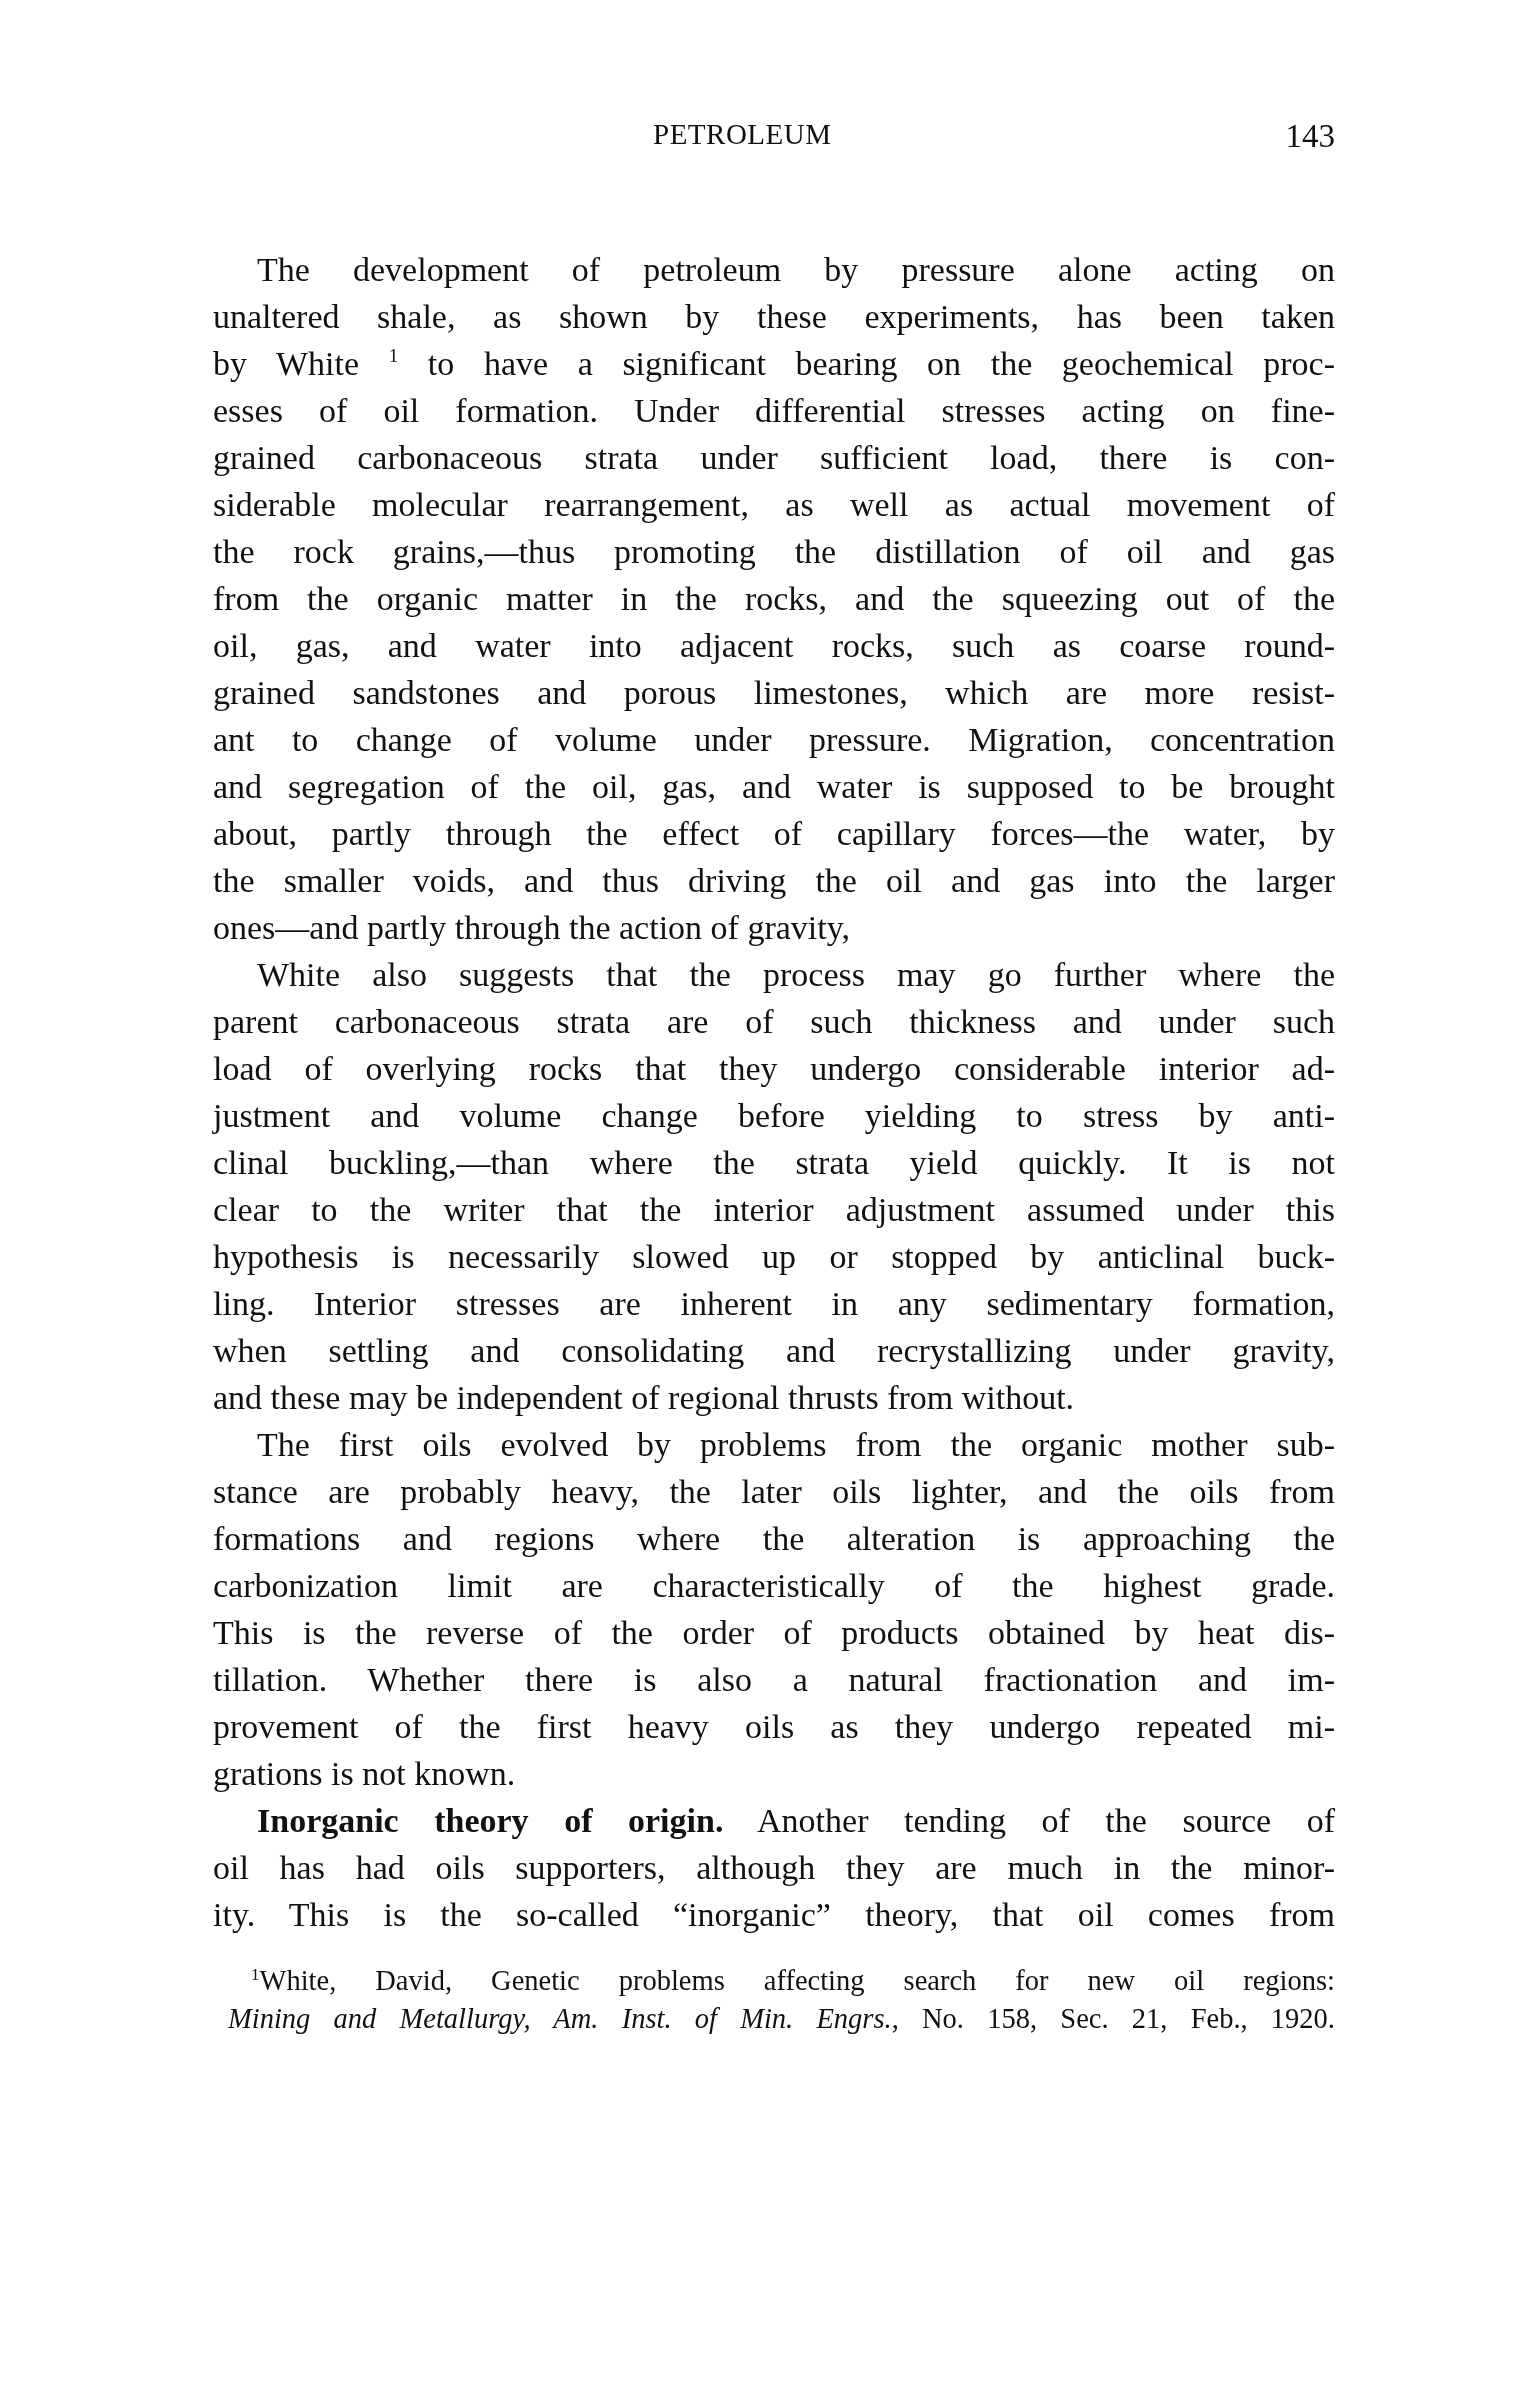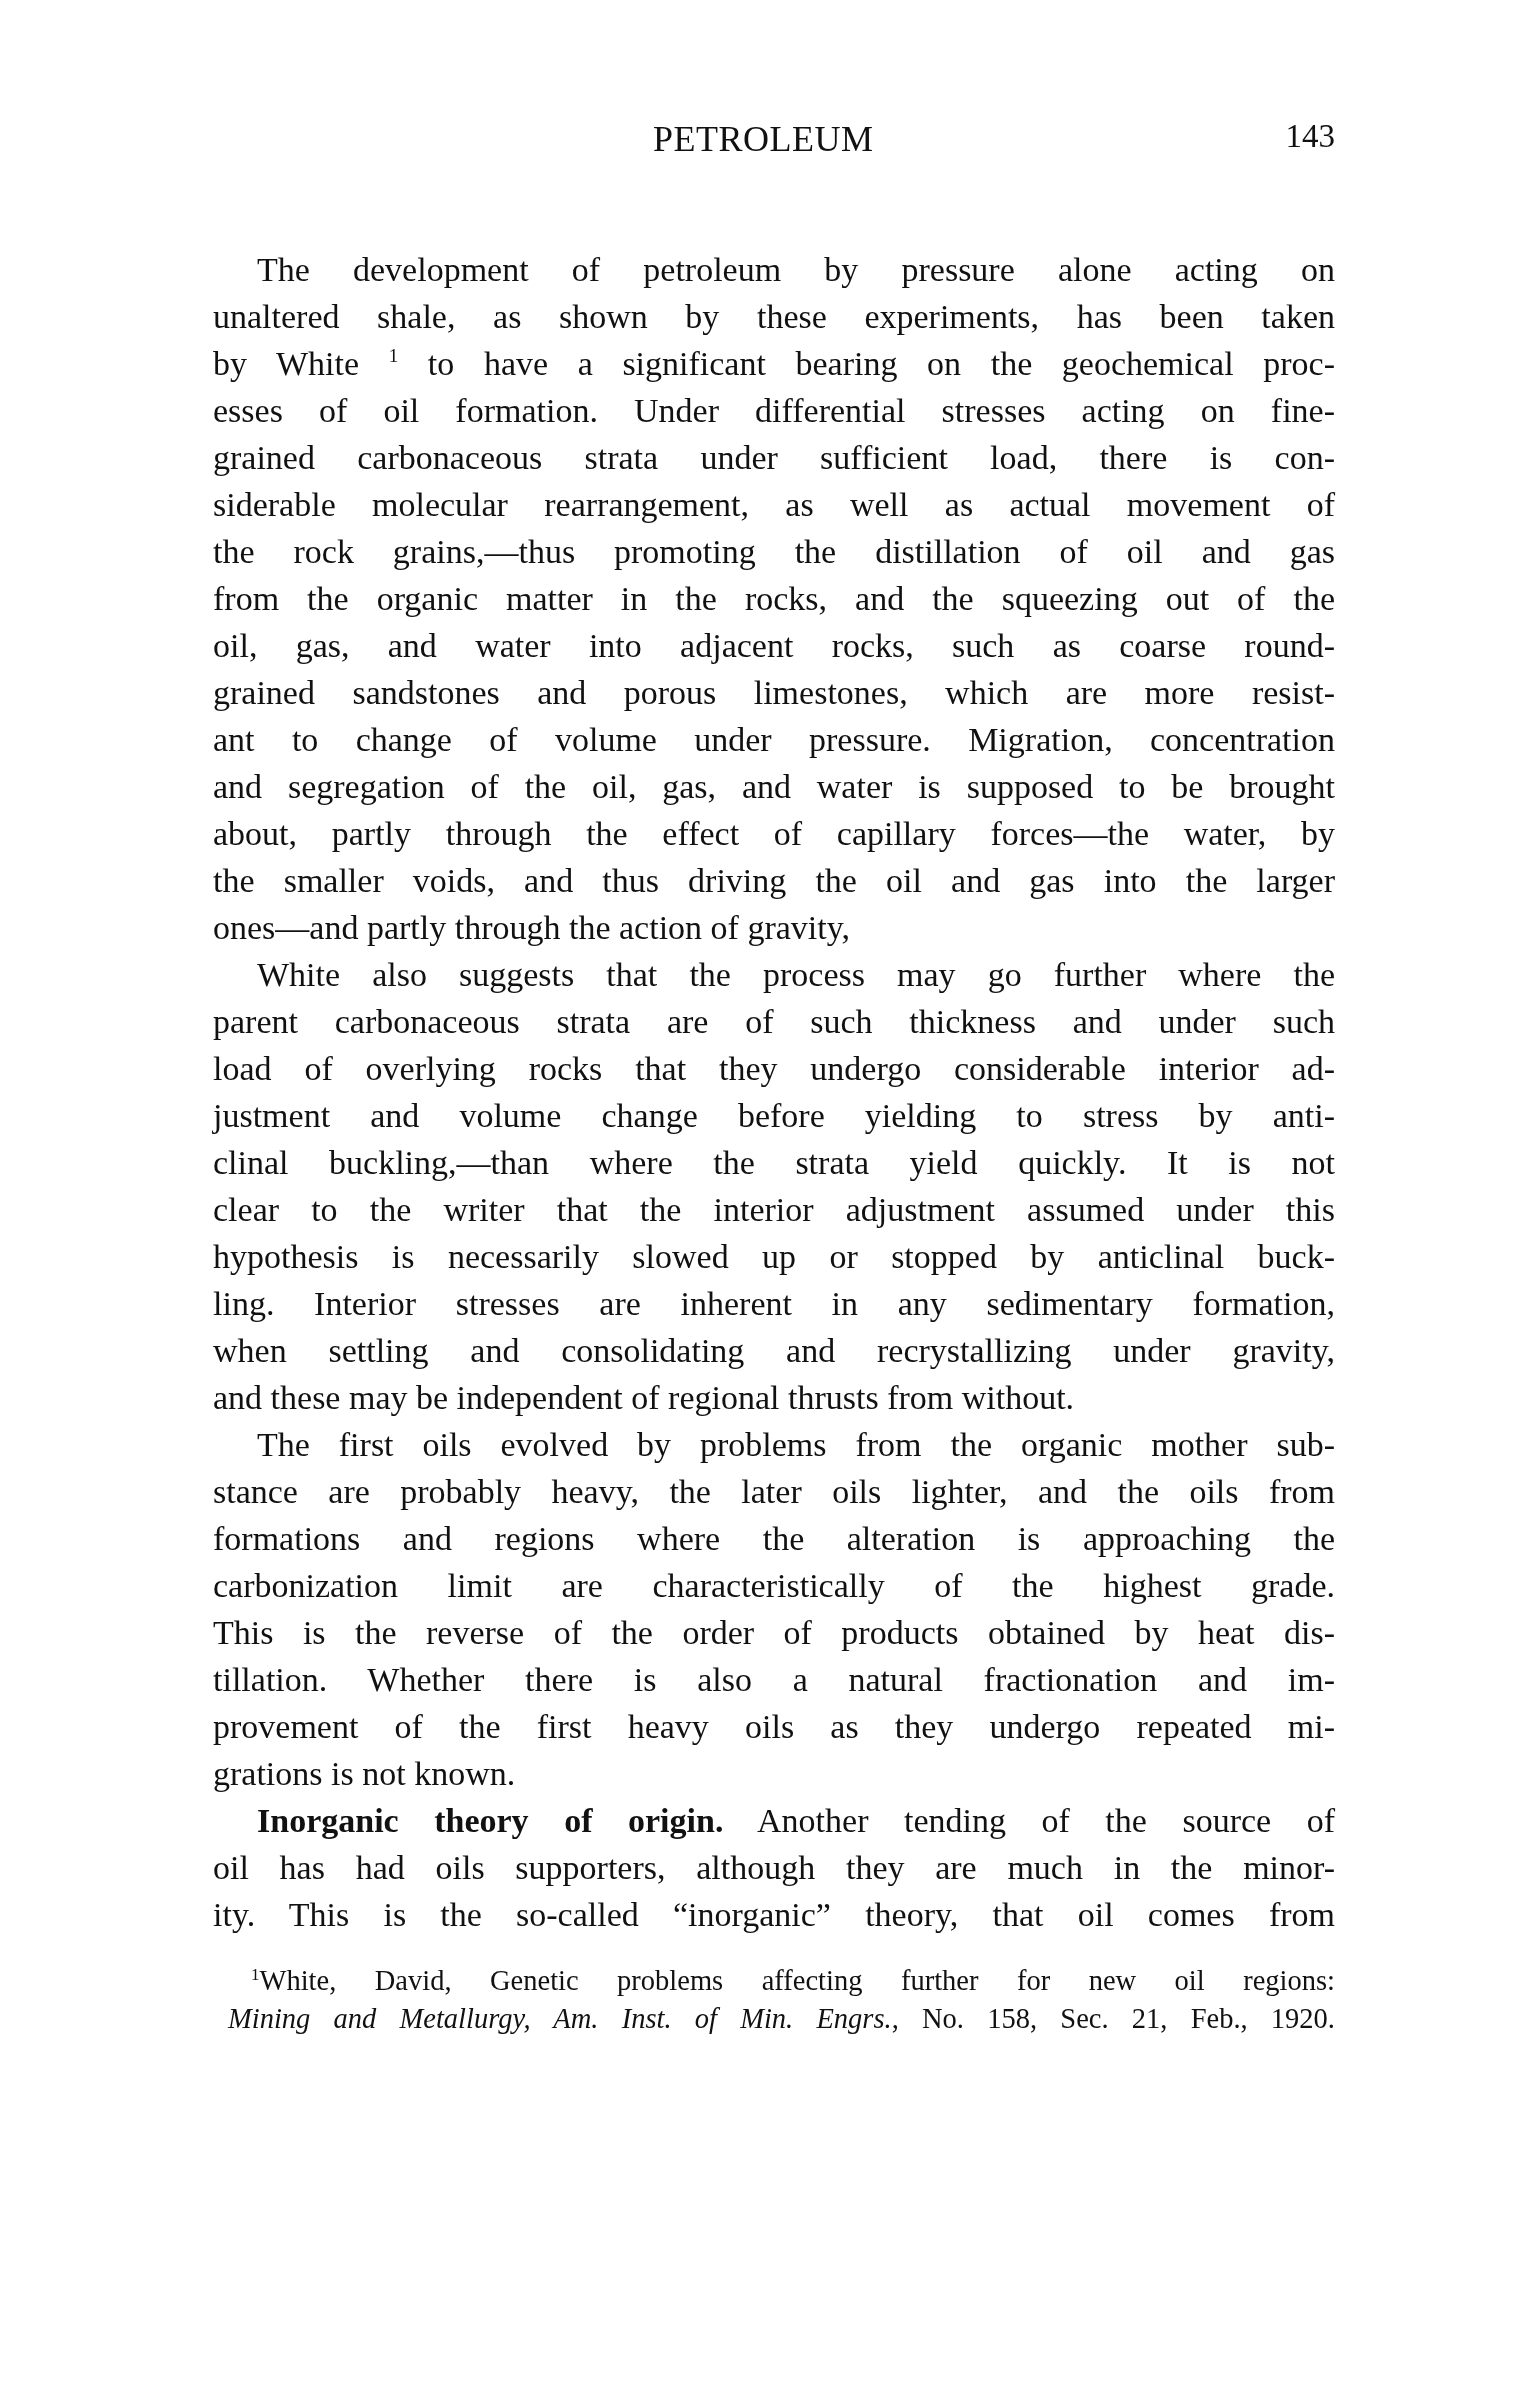--- a/index.html
+++ b/index.html
@@ -25,21 +25,21 @@
       position: absolute;
       top: 118px;
       left: 0;
       width: 1122px;
       height: 42px;
     }
     .running-title {
       position: absolute;
       left: 440px;
       top: 0;
-      font-size: 36px;
+      font-size: 29px;
       letter-spacing: 0.5px;
       font-family: "Liberation Serif", serif;
     }
     .page-number {
       position: absolute;
       right: 0;
       top: 0;
       font-size: 33px;
       font-family: "Liberation Serif", serif;
     }
@@ -163,18 +163,18 @@
 
     <div class="paragraph">
       <span class="line indent"><span class="bold-run">Inorganic theory of origin.</span><span>  Another tending of the source of</span></span>
       <span class="line">oil has had oils supporters, although they are much in the minor-</span>
       <span class="line">ity.  This is the so-called “inorganic” theory, that oil comes from</span>
     </div>
 
   </div>
 
   <div class="footnote">
-    <span class="fn-line indent"><span class="fn-sup">1</span><span>White, David, Genetic problems affecting further for new oil regions:</span></span>
+    <span class="fn-line indent"><span class="fn-sup">1</span><span>White, David, Genetic problems affecting search for new oil regions:</span></span>
     <span class="fn-line"><span class="italic">Mining and Metallurgy, Am. Inst. of Min. Engrs.</span><span>, No. 158, Sec. 21, Feb., 1920.</span></span>
   </div>
 
 </div>
 
 
 </body></html>

